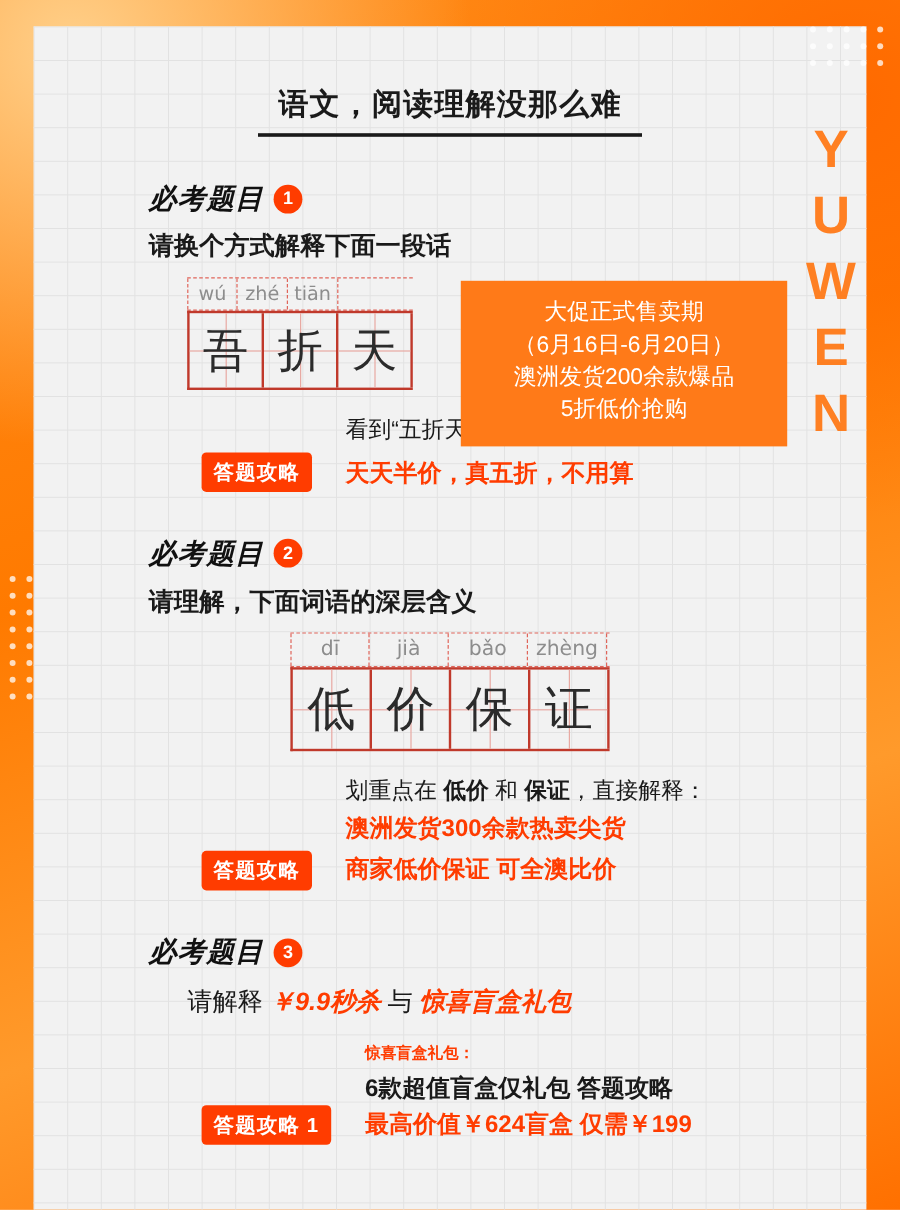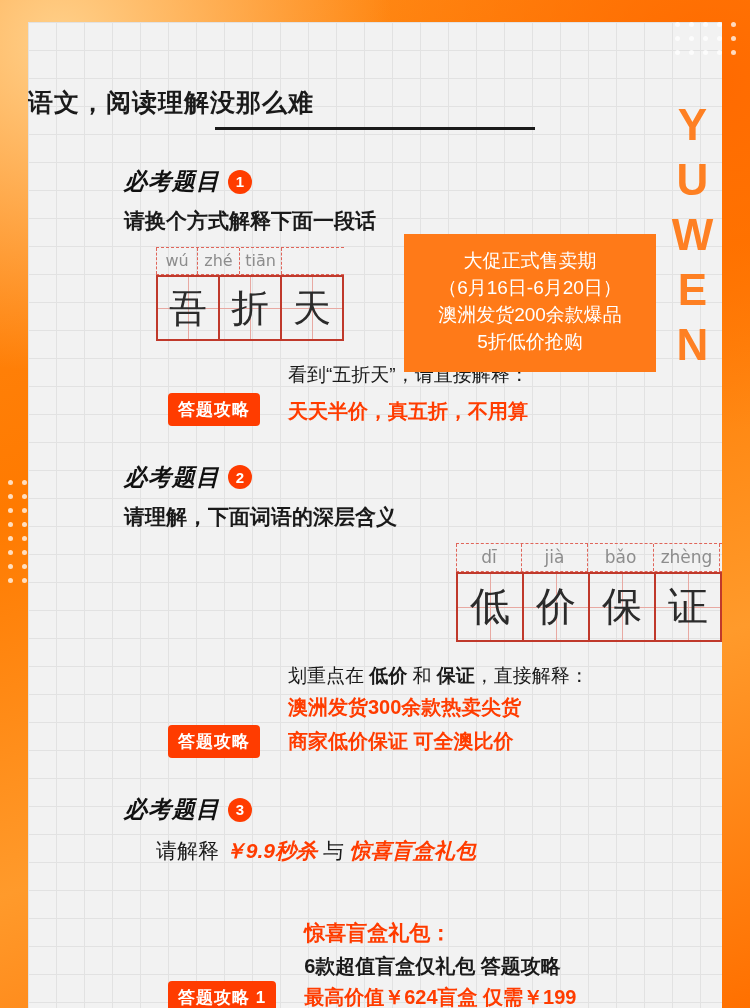--- a/index.html
+++ b/index.html
@@ -62,25 +62,25 @@
     letter-spacing: 6px;
     color: #ff7a18;
     writing-mode: vertical-rl;
     text-orientation: upright;
     font-family: "Liberation Sans", sans-serif;
     opacity: .95;
     line-height: 1;
   }
 
   .title {
-    text-align: left;
+    text-align: center;
     font-size: 25px;
     font-weight: 700;
     color: #1a1a1a;
-    padding-top: 64px;
+    padding-top: 48px;
     letter-spacing: 1px;
   }
   .title-rule {
     width: 320px;
     height: 3px;
     background: #1a1a1a;
     margin: 8px auto 0;
   }
 
   .q-head {
@@ -113,21 +113,21 @@
     margin-left: 96px;
     margin-top: 10px;
     font-size: 21px;
     color: #1a1a1a;
     font-weight: 700;
   }
 
   
   .tzg-wrap { margin-top: 12px; }
   .tzg-wrap.left  { margin-left: 128px; }
-  .tzg-wrap.center{ display: flex; justify-content: flex-end; }
+  .tzg-wrap.center{ display: flex; justify-content: center; }
   .tzg {
     display: inline-block;
   }
   .pinyin-row {
     display: flex;
     border-top: 1.5px dashed #e0655a;
     border-bottom: 1.5px dashed #e0655a;
   }
   .pinyin-cell {
     width: 42px;
@@ -165,21 +165,21 @@
   .char-cell::after { top: 50%; left: 0; height: 1px; width: 100%; }
   .char-cell span { position: relative; z-index: 2; }
   .tzg.big .pinyin-cell { width: 66px; font-size: 17px; }
   .tzg.big .char-cell { width: 66px; height: 66px; font-size: 40px; }
 
   
   .promo {
     position: absolute;
     right: 66px;
     top: 212px;
-    width: 252px;
+    width: 272px;
     background: #ff7a18;
     color: #fff;
     text-align: center;
     padding: 14px 10px 16px;
     font-size: 19px;
     line-height: 1.42;
     font-weight: 500;
     z-index: 5;
   }
   .promo div { white-space: nowrap; }
@@ -227,22 +227,21 @@
     margin-left: 128px;
     margin-top: 12px;
     font-size: 21px;
     color: #1a1a1a;
     font-weight: 500;
   }
   .q3-line i { font-style: italic; color: #ff3c00; font-weight: 700; }
   .ans-title-red {
     color: #ff3c00;
     font-weight: 700;
-    font-size: 21px;
-    margin-top: 34px;
+    font-size: 13px;
   }
   .ans-dark {
     color: #1a1a1a;
     font-weight: 700;
     font-size: 20px;
     margin-top: 6px;
     white-space: nowrap;
   }
 </style>
 </head>

